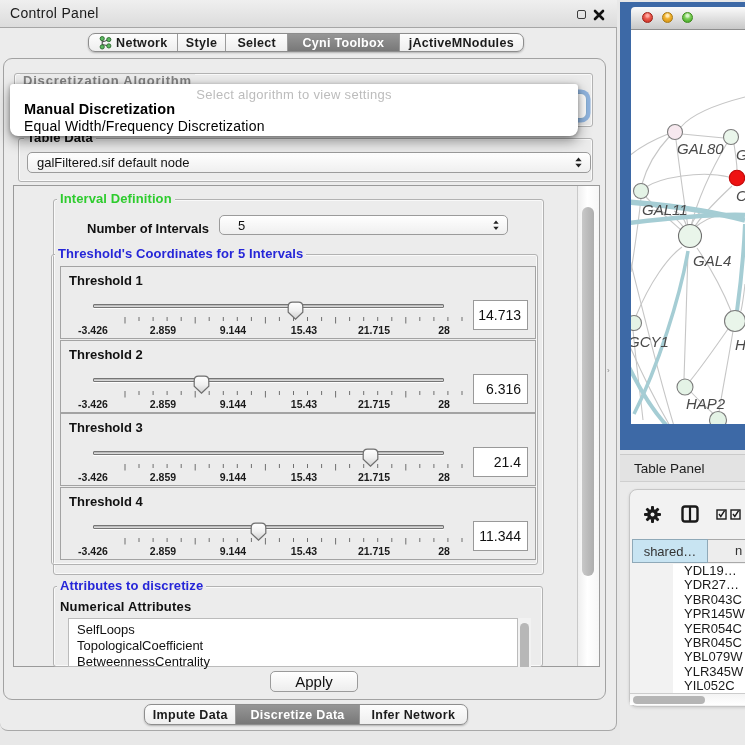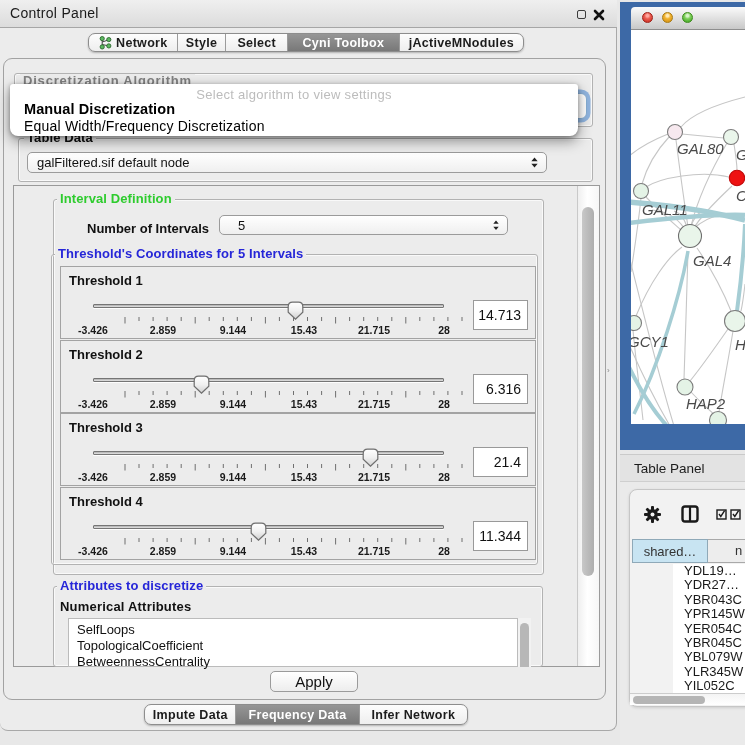--- a/index.html
+++ b/index.html
@@ -45,21 +45,21 @@
 #popup .hint { position:absolute; left:0; top:3px; width:100%; text-align:center; font-size:13px; letter-spacing:.3px; color:#bcbcbc; }
 #popup .it1 { position:absolute; left:14px; top:17px; font-size:14.5px; font-weight:bold; letter-spacing:.1px; color:#000; }
 #popup .it2 { position:absolute; left:14px; top:34px; font-size:14px; letter-spacing:.2px; color:#000; }
 
 
 #gtable { left:18px; top:138px; width:575px; height:44px; }
 #gtable-t { left:24px; top:131px; color:#111; }
 .combo { position:absolute; background:linear-gradient(#ffffff,#efefef); border:1px solid #9b9b9b;
   border-radius:5px; font-size:13px; color:#111; }
 .combo .arr { position:absolute; right:7px; top:0; height:100%; }
-#combo1 { left:27px; top:152px; width:520px; height:21px; line-height:20px; padding-left:9px; }
+#combo1 { left:27px; top:152px; width:564px; height:21px; line-height:20px; padding-left:9px; }
 #combo2 { left:219px; top:215px; width:289px; height:20px; line-height:19px; padding-left:18px; }
 
 
 #scrollpane { position:absolute; left:13px; top:185px; width:587px; height:482px;
   border:1px solid #9a9a9a; background:#ececec; }
 #vsb { position:absolute; left:563px; top:0; width:22px; height:480px; background:linear-gradient(90deg,#efefef,#ffffff 45%,#f6f6f6); border-left:1px solid #c9c9c9; }
 #vsb .thumbv { position:absolute; left:4px; top:21px; width:12px; height:369px; border-radius:6px;
   background:linear-gradient(90deg,#c8c8c8,#aeaeae); }
 
 
@@ -390,21 +390,21 @@
 <div class="combo" id="combo2">5
   <svg class="arr" width="8" height="20" viewBox="0 0 8 20">
         <path d="M4 5 L7 8.5 L1 8.5 Z M4 15.5 L7 12 L1 12 Z" fill="#222"></path>
       </svg>
 </div>
 
 <div id="applybtn">Apply</div>
 
 <div class="tabbar" id="bottabs">
   <div class="seg" style="width:92px;">Impute Data</div>
-  <div class="seg dark" style="width:124px;">Frequency Data</div>
+  <div class="seg dark" style="width:124px;">Discretize Data</div>
   <div class="seg" style="width:108px;">Infer Network</div>
 </div>
 
 <div id="divarrow">›</div>
 
 <div id="net">
   <div id="nettitle">
     <div class="light" id="lr"></div>
         <div class="light" id="ly"></div>
         <div class="light" id="lg"></div>

